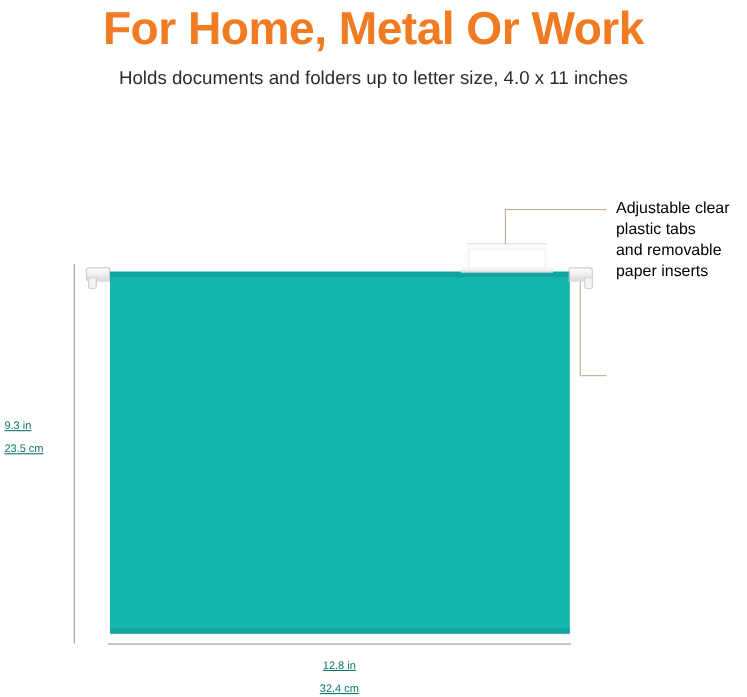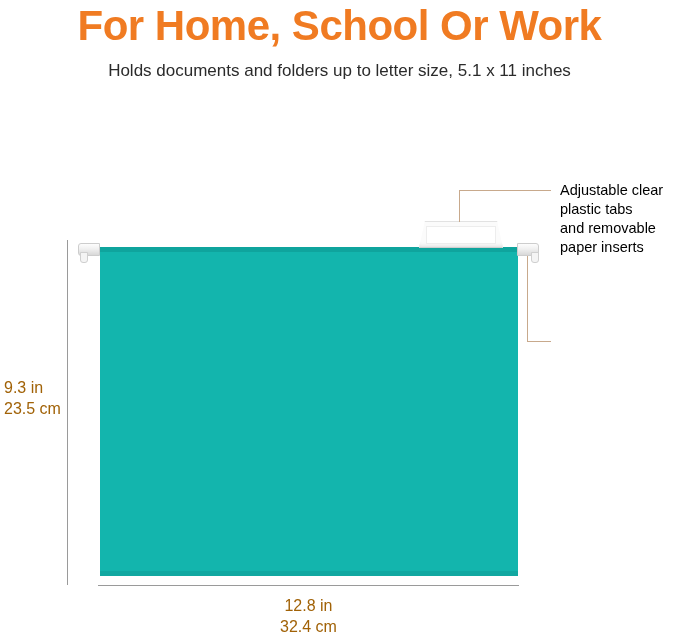--- a/index.html
+++ b/index.html
@@ -163,46 +163,47 @@
   }
   .dim-line.horizontal {
     left: 98px;
     top: 585px;
     width: 421px;
     height: 1px;
   }
 
   .dim-label {
     position: absolute;
-    font-size: 16px;
+    font-size: 10px;
     line-height: 21px;
-    color: #a16207;
+    color: #0f766e;
     white-space: pre-line;
+    text-decoration: underline;
   }
   .dim-label.height {
     left: 4px;
     top: 377px;
     width: 58px;
     text-align: left;
   }
   .dim-label.width {
     left: 98px;
     top: 595px;
     width: 421px;
     text-align: center;
   }
 </style>
 </head>
 <body>
 
 <div id="infographic">
 
-  <div class="headline">For Home, School Or Work</div>
-
-  <div class="subhead">Holds documents and folders up to letter size, 5.1 x 11 inches</div>
+  <div class="headline">For Home, Metal Or Work</div>
+
+  <div class="subhead">Holds documents and folders up to letter size, 4.0 x 11 inches</div>
 
   <div class="folder-body"></div>
   <div class="folder-top-edge"></div>
   <div class="folder-bottom-edge"></div>
 
   <div class="plastic-tab"></div>
   <div class="plastic-tab-insert"></div>
 
   <div class="metal-tip left"></div>
   <div class="metal-hook left"></div>

